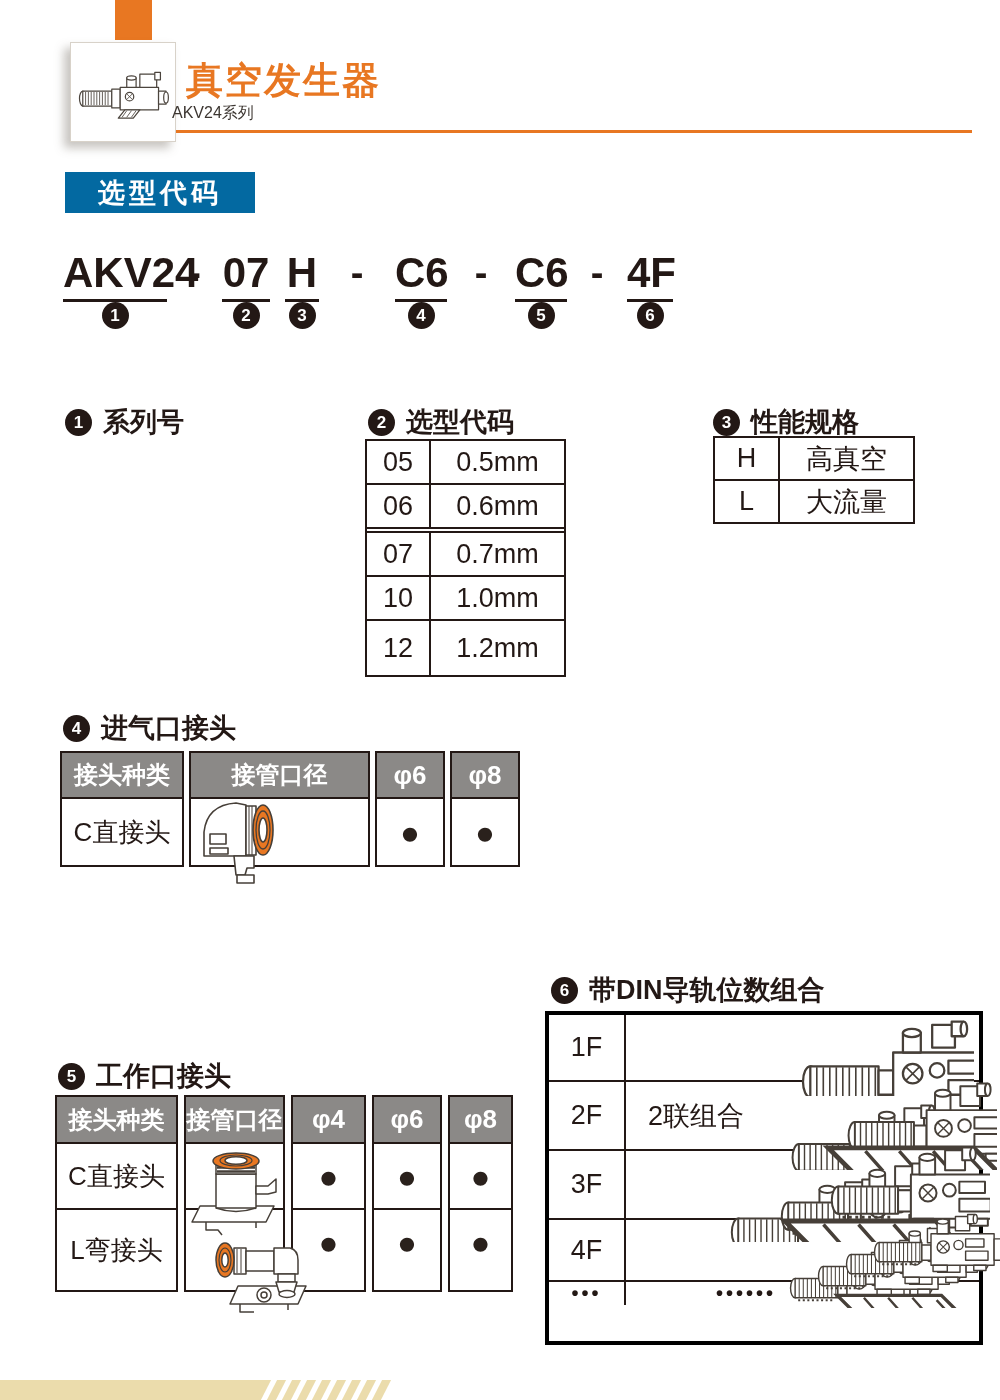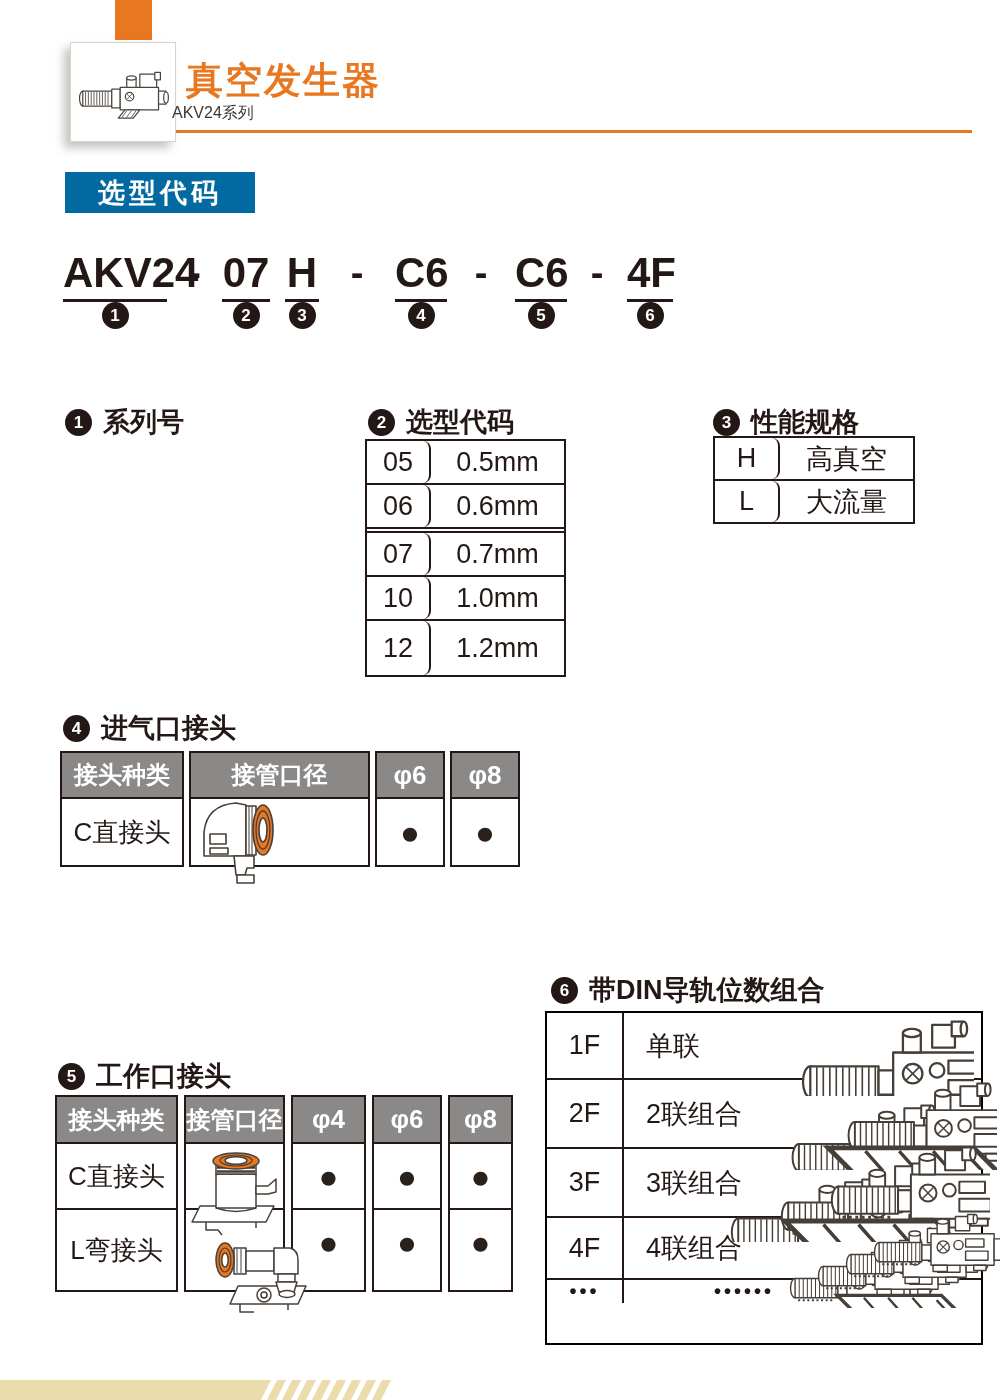--- a/index.html
+++ b/index.html
@@ -26,36 +26,36 @@
   .cnum{display:inline-flex;align-items:center;justify-content:center;width:27px;height:27px;border-radius:50%;
     background:#231815;color:#fff;font-size:17px;font-weight:bold;line-height:1;}
   .seg .cnum{margin-top:0px;}
   .dash{text-align:center;font-size:38px;font-weight:bold;line-height:46px;}
 
   
   .sec-title{display:flex;align-items:center;gap:11px;font-size:27px;font-weight:bold;color:#231815;white-space:nowrap;}
   .btable{border:2px solid #231815;box-sizing:border-box;background:#fff;}
   .brow{display:flex;border-bottom:2px solid #231815;align-items:stretch;}
   .brow:last-child{border-bottom:none;}
-  .bcell-l{display:flex;align-items:center;justify-content:center;border-right:2px solid #231815;font-size:27px;border-radius:8px;}
+  .bcell-l{display:flex;align-items:center;justify-content:center;border-right:2px solid #231815;font-size:27px;}
   .bcell-r{flex:1;display:flex;align-items:center;font-size:27px;}
   .nt-gap{height:2px;border-bottom:2px solid #231815;}
 
   
   .colset{display:flex;}
   .colblock{border:2px solid #231815;box-sizing:border-box;background:#fff;}
   .hcell{background:#8B8987;color:#fff;font-weight:bold;font-size:24px;display:flex;align-items:center;justify-content:center;
     border-bottom:2px solid #231815;}
   .hcell.phi{font-size:26px;}
   .ccell{display:flex;align-items:center;justify-content:center;font-size:26px;}
   .ccell.rowline{border-bottom:2px solid #231815;}
   .mark{font-size:33px;line-height:1;color:#2a211c;}
 
   
-  .din-table{border:2px solid #000000;box-sizing:border-box;background:#fff;}
+  .din-table{border:4px solid #000000;box-sizing:border-box;background:#fff;}
   .din-row{display:flex;border-bottom:2px solid #231815;}
   .din-row:last-child{border-bottom:none;}
   .din-c1{width:75px;border-right:2px solid #231815;display:flex;align-items:center;justify-content:center;font-size:27px;}
   .din-c2{flex:1;display:flex;align-items:center;font-size:27px;padding-left:22px;box-sizing:border-box;}
   .din-dots1{font-size:20px;font-weight:bold;letter-spacing:3px;}
   .din-dots2{font-size:20px;font-weight:bold;letter-spacing:3px;padding-left:90px;}
 
   svg{display:block;}
   .art{pointer-events:none;z-index:4;}
 
@@ -342,33 +342,30 @@
     </svg>
   </div>
 
   <div class="abs sec-title" style="left:551px;top:972px">
     <span class="cnum">6</span>
     <span>带DIN导轨位数组合</span>
   </div>
   <div class="abs din-table" style="left:545px;top:1011px;width:438px;height:334px">
     <div class="din-row" style="height:65px">
       <div class="din-c1">1F</div>
-      <div class="din-c2">单联</div>
     </div>
     <div class="din-row" style="height:67px">
       <div class="din-c1">2F</div>
       <div class="din-c2">2联组合</div>
     </div>
     <div class="din-row" style="height:67px">
       <div class="din-c1">3F</div>
-      <div class="din-c2">3联组合</div>
     </div>
     <div class="din-row" style="height:60px">
       <div class="din-c1">4F</div>
-      <div class="din-c2">4联组合</div>
     </div>
     <div class="din-row" style="flex:1">
       <div class="din-c1 din-dots1">•••</div>
       <div class="din-c2 din-dots2">••••••</div>
     </div>
   </div>
 
   <div class="abs art" style="left:742px;top:1016px">
     <svg width="232" height="80" viewBox="0 0 232 80">
       <use href="#u" transform="translate(28,4) scale(1.3)"></use>

